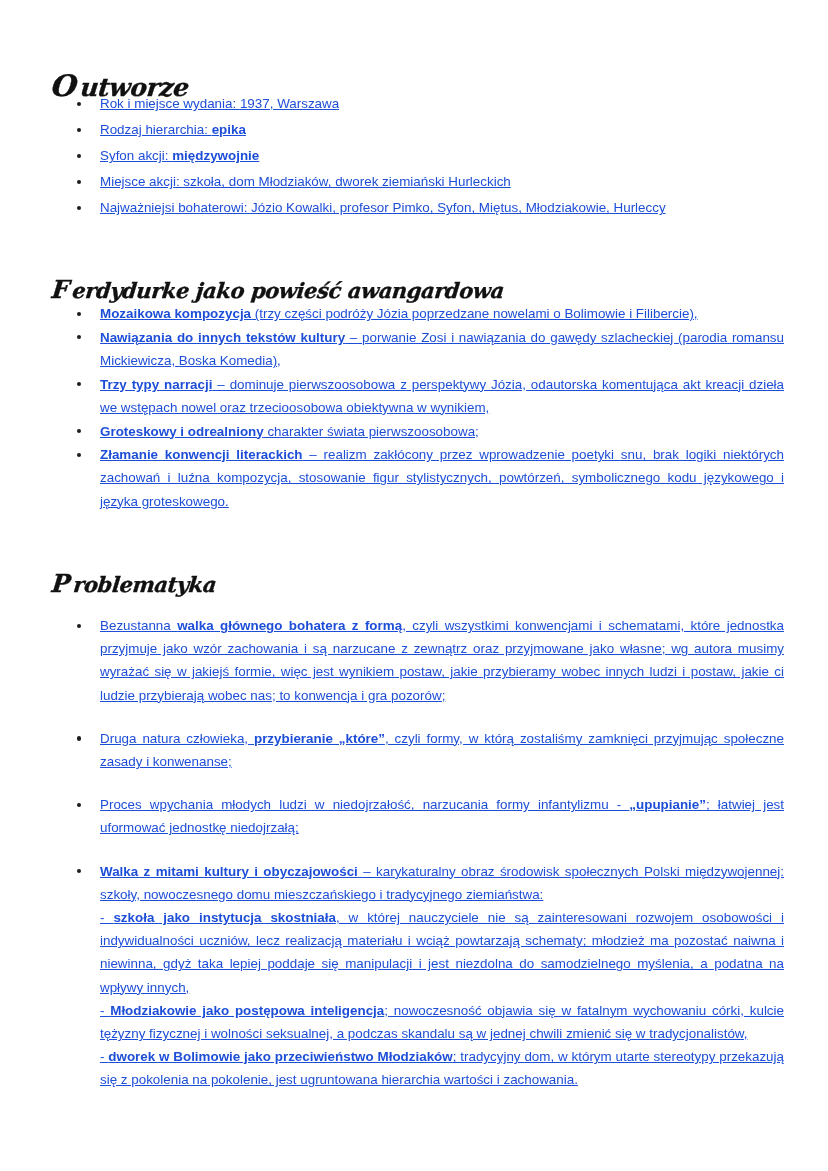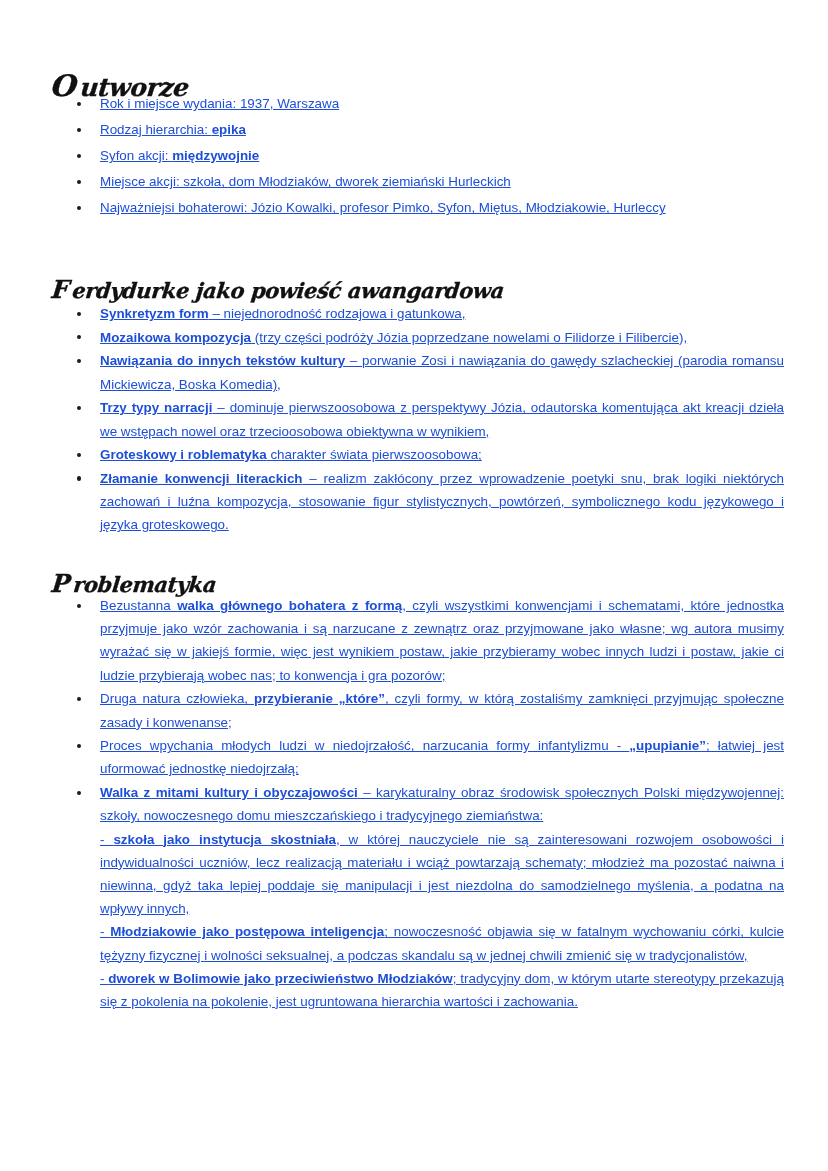--- a/index.html
+++ b/index.html
@@ -108,20 +108,21 @@
     margin-bottom: 1.5px;
     text-align: left;
   }
 
   #block-2 ul.bullets > li {
     margin-bottom: 0.5px;
   }
 
   #block-3 ul.bullets > li {
     margin-bottom: 0.5px;
+    margin-top: 20px;
   }
 
   .subline {
     display: block;
   }
 </style>
 </head>
 <body>
 
 <div class="page">
@@ -139,25 +140,24 @@
         <li><span>Najważniejsi bohaterowi: Józio Kowalki, profesor Pimko, Syfon, Miętus, Młodziakowie, Hurleccy</span></li>
       </ul>
   </div>
 
   <h2 class="section-heading" id="h-ferdydurke">
     <span class="cap-o">F</span><span>erdydurke jako powieść awangardowa</span>
   </h2>
 
   <div class="bullet-block" id="block-2">
     <ul class="bullets">
-        <li><span style="font-weight: 700;">Synkretyzm form</span><span> – niejednorodność rodzajowa i gatunkowa,</span></li>
-        <li><span style="font-weight: 700;">Mozaikowa kompozycja</span><span> (trzy części podróży Józia poprzedzane nowelami o Filidorze i Filibercie),</span></li>
+        <li><span style="font-weight: 700;">Mozaikowa kompozycja</span><span> (trzy części podróży Józia poprzedzane nowelami o Bolimowie i Filibercie),</span></li>
         <li><span style="font-weight: 700;">Nawiązania do innych tekstów kultury</span><span> – porwanie Zosi i nawiązania do gawędy szlacheckiej (parodia romansu Mickiewicza, Boska Komedia),</span></li>
         <li><span style="font-weight: 700;">Trzy typy narracji</span><span> – dominuje pierwszoosobowa z perspektywy Józia, odautorska komentująca akt kreacji dzieła we wstępach nowel oraz trzecioosobowa obiektywna w wynikiem,</span></li>
-        <li><span style="font-weight: 700;">Groteskowy i roblematyka</span><span> charakter świata pierwszoosobowa;</span></li>
+        <li><span style="font-weight: 700;">Groteskowy i odrealniony</span><span> charakter świata pierwszoosobowa;</span></li>
         <li><span style="font-weight: 700;">Złamanie konwencji literackich</span><span> – realizm zakłócony przez wprowadzenie poetyki snu, brak logiki niektórych zachowań i luźna kompozycja, stosowanie figur stylistycznych, powtórzeń, symbolicznego kodu językowego i języka groteskowego.</span></li>
       </ul>
   </div>
 
   <h2 class="section-heading" id="h-problematyka">
     <span class="cap-o">P</span><span>roblematyka</span>
   </h2>
 
   <div class="bullet-block" id="block-3">
     <ul class="bullets">

